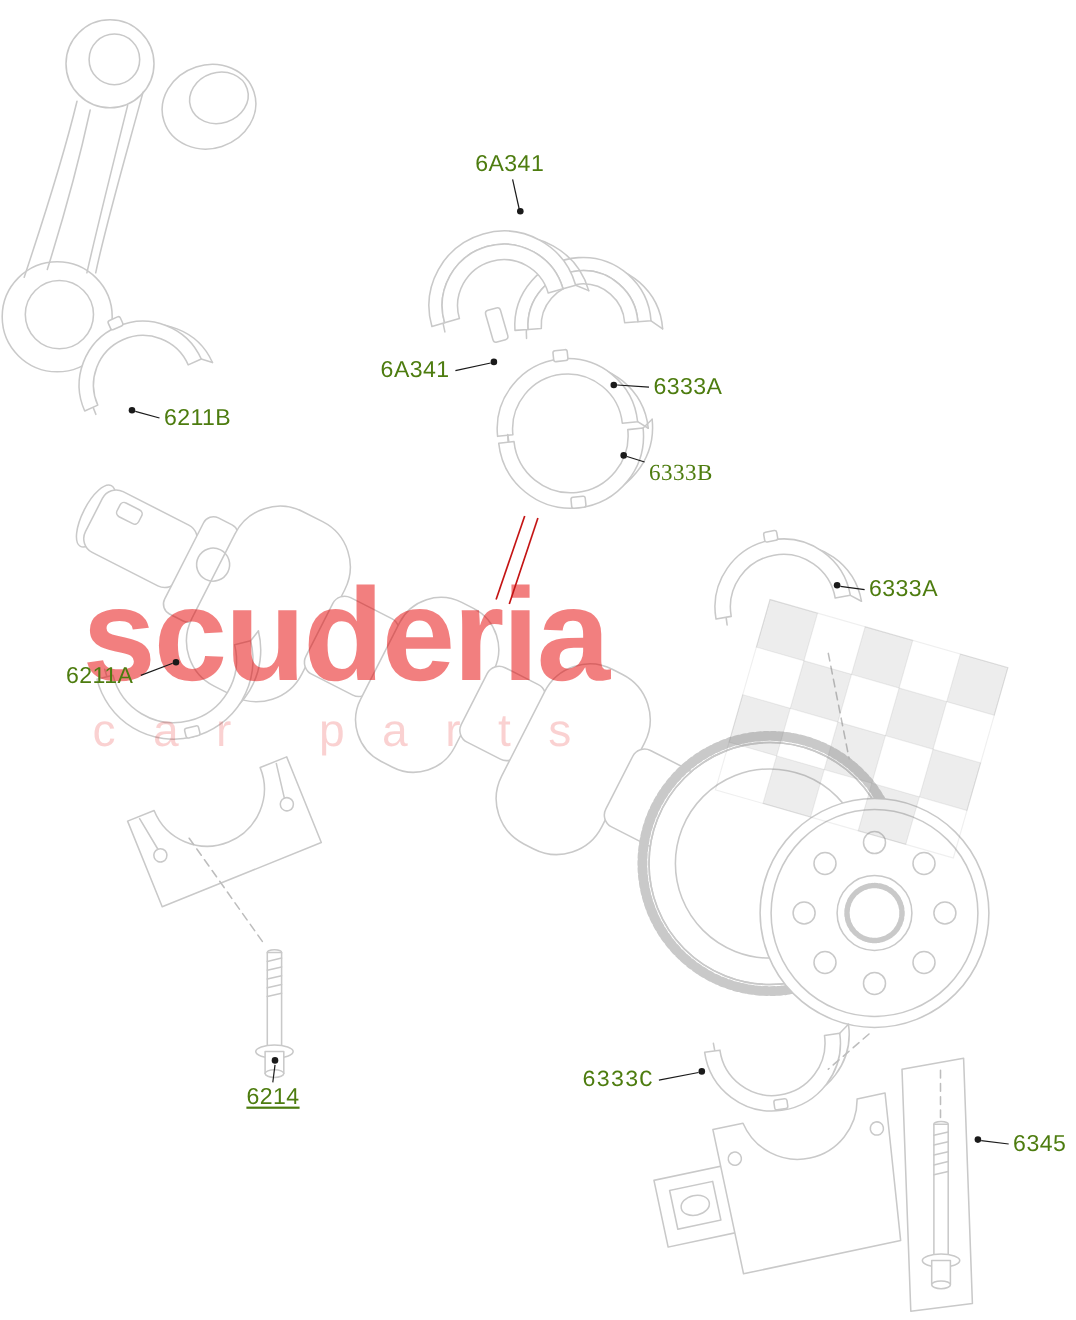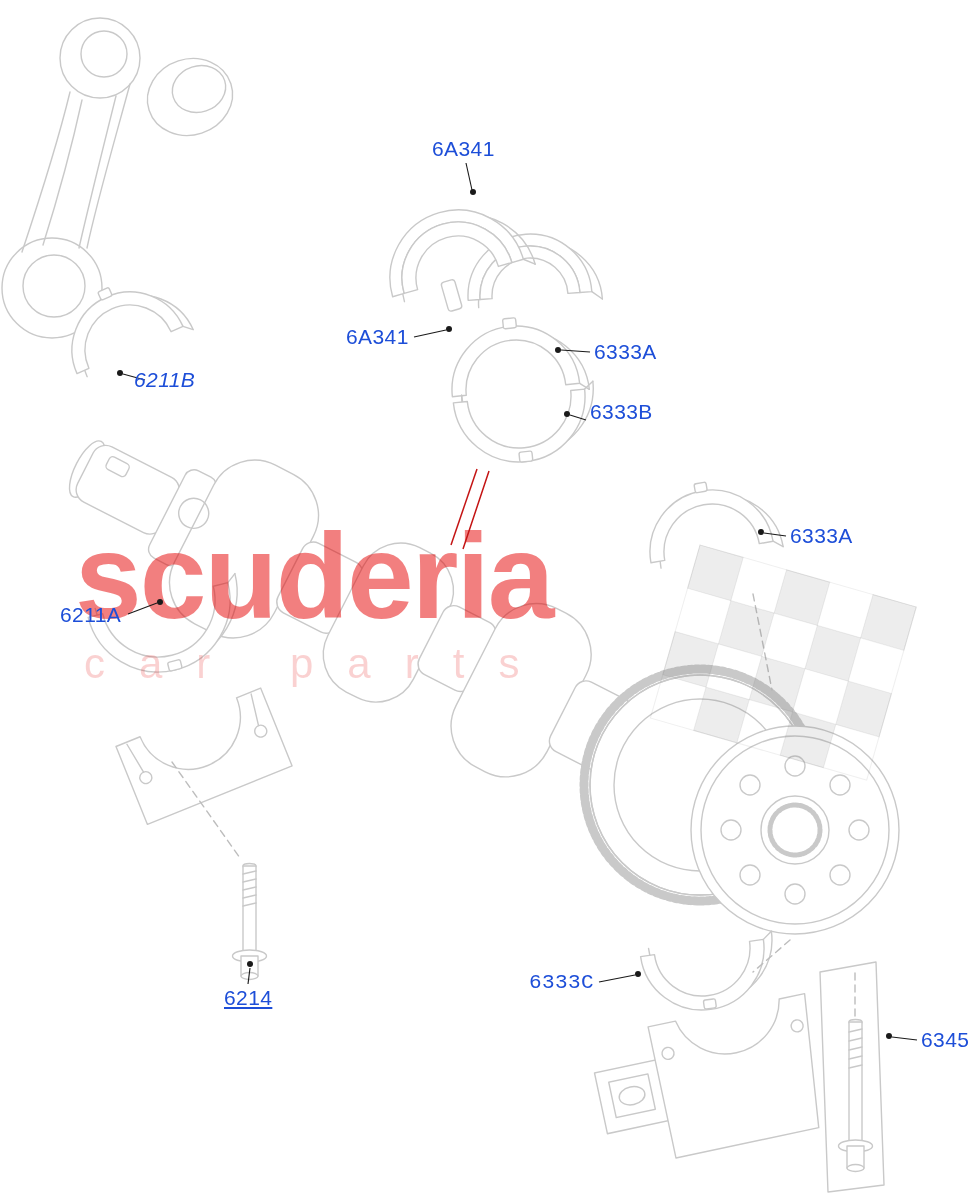--- a/index.html
+++ b/index.html
@@ -3,21 +3,21 @@
 <meta charset="utf-8">
 <style>
   html,body{margin:0;padding:0;background:#ffffff;}
   body{font-family:"Liberation Sans",sans-serif;}
   .stage{position:relative;width:978px;height:1200px;background:#ffffff;overflow:hidden;}
   .stage svg{position:absolute;left:0;top:0;}
   .part-label{
     position:absolute;
     font-size:21px;
     line-height:24px;
-    color:#1d4ed8;
+    color:#4d7c0f;
     letter-spacing:0.4px;
     cursor:pointer;
     user-select:none;
     white-space:nowrap;
   }
 </style>
 </head>
 <body>
 
 <div class="stage">
@@ -223,21 +223,21 @@
     <path d="M 248,984 L 250,968" fill="none"></path>
         <circle cx="250" cy="964" r="3" stroke="none"></circle>
     <path d="M 917,1040 L 892,1037" fill="none"></path>
         <circle cx="889" cy="1036" r="3" stroke="none"></circle>
   </g>
 </svg>
 
 <div class="part-label" style="left:432px;top:137px;">6A341</div>
 <div class="part-label" style="left:346px;top:325px;">6A341</div>
 <div class="part-label" style="left:594px;top:340px;">6333A</div>
-<div class="part-label" style="left:590px;top:400px;">6333B</div>
-<div class="part-label" style="left:134px;top:368px;font-style:italic;">6211B</div>
+<div class="part-label" style="left:590px;top:417px;font-family:Liberation Serif, serif;">6333B</div>
+<div class="part-label" style="left:149px;top:368px;">6211B</div>
 <div class="part-label" style="left:60px;top:603px;">6211A</div>
 <div class="part-label" style="left:790px;top:524px;">6333A</div>
 <div class="part-label" style="left:529px;top:971px;font-family:Liberation Mono, monospace;">6333C</div>
 <div class="part-label" style="left:224px;top:986px;text-decoration:underline;">6214</div>
 <div class="part-label" style="left:921px;top:1028px;text-align:center;">6345</div>
 
 </div>
 
 </body></html>

